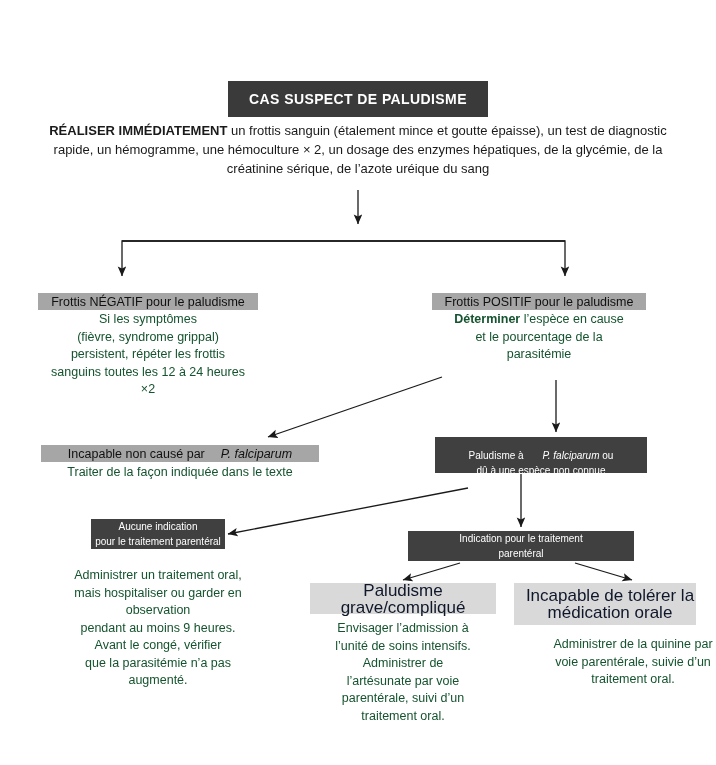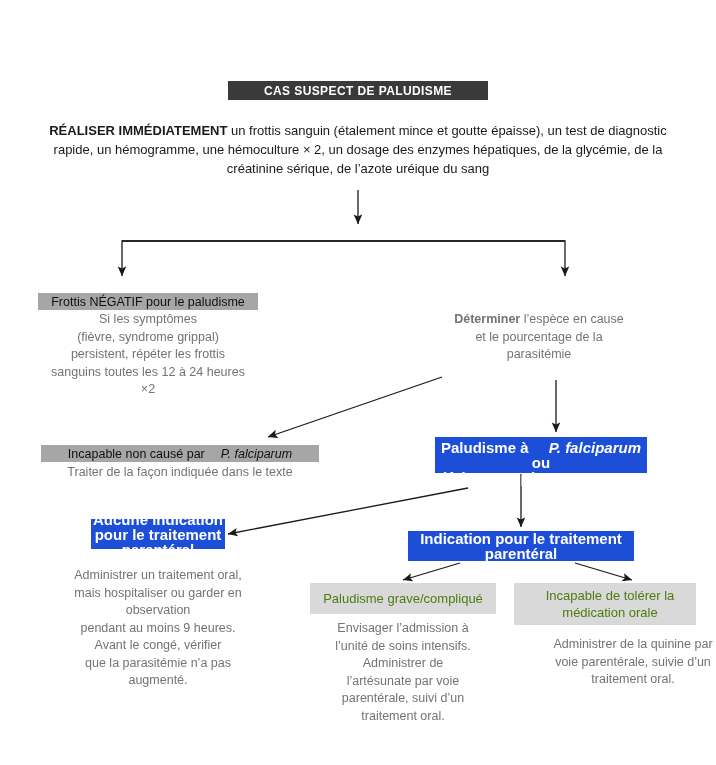--- a/index.html
+++ b/index.html
@@ -30,25 +30,25 @@
     pointer-events: none;
   }
 
   .node { position: absolute; box-sizing: border-box; }
 
   
   .title-bar {
     left: 228px;
     top: 81px;
     width: 260px;
-    height: 19px;
+    height: 36px;
     background: #3a3a3a;
     color: #ffffff;
     font-weight: bold;
-    font-size: 12px;
+    font-size: 14px;
     letter-spacing: 0.4px;
     display: flex;
     align-items: center;
     justify-content: center;
     text-align: right;
   }
 
   
   .intro {
     left: 48px;
@@ -63,46 +63,46 @@
   .bar-mid {
     background: #a6a6a6;
     color: #101010;
     font-size: 12.5px;
     height: 17px;
     display: flex;
     align-items: center;
     justify-content: center;
   }
   .bar-dark {
-    background: #1d4ed8;
+    background: #404040;
     color: #ffffff;
-    font-weight: bold;
-    font-size: 15px;
+    font-weight: normal;
+    font-size: 10px;
     display: flex;
     align-items: center;
     justify-content: center;
     text-align: center;
     line-height: 15px;
   }
   .bar-light {
     background: #d9d9d9;
-    color: #4d7c0f;
-    font-size: 13px;
+    color: #0f172a;
+    font-size: 17px;
     display: flex;
     align-items: center;
     justify-content: center;
     text-align: center;
     line-height: 17px;
   }
 
   .body-text {
     text-align: center;
     font-size: 12.5px;
     line-height: 17.5px;
-    color: #737373;
+    color: #14532d;
   }
 
   
   .neg-bar   { left: 38px;  top: 293px; width: 220px; }
   .neg-text  { left: 28px;  top: 311px; width: 240px; }
 
   .pos-bar   { left: 432px; top: 293px; width: 214px; }
   .pos-text  { left: 424px; top: 311px; width: 230px; }
 
   .nonfalc-bar  { left: 41px; top: 445px; width: 278px; }
@@ -161,20 +161,21 @@
     <span class="bold">RÉALISER IMMÉDIATEMENT</span><span> un frottis sanguin (étalement mince et goutte épaisse), un test de diagnostic rapide, un hémogramme, une hémoculture × 2, un dosage des enzymes hépatiques, de la glycémie, de la créatinine sérique, de l’azote uréique du sang</span>
   </div>
 
   <div class="node bar-mid neg-bar">Frottis NÉGATIF pour le paludisme</div>
   <div class="node body-text neg-text" style="white-space: pre-line;">Si les symptômes
 (fièvre, syndrome grippal)
 persistent, répéter les frottis
 sanguins toutes les 12 à 24 heures
 ×2</div>
 
+  <div class="node bar-mid pos-bar">Frottis POSITIF pour le paludisme</div>
   <div class="node body-text pos-text">
     <span class="bold">Déterminer</span><span style="white-space: pre-line;"> l’espèce en cause
 et le pourcentage de la
 parasitémie</span>
   </div>
 
   <div class="node bar-mid nonfalc-bar">
     <span>Incapable non causé par </span>
     <span class="ital">P. falciparum</span>
   </div>

